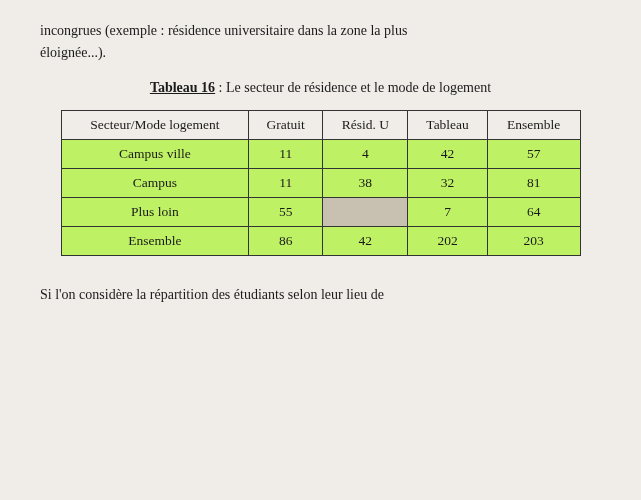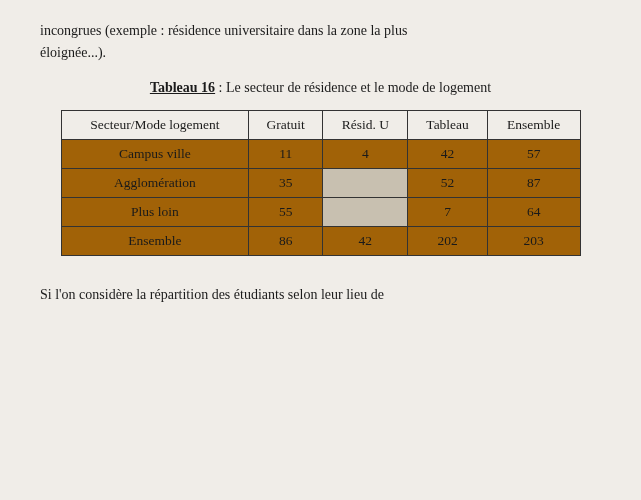--- a/index.html
+++ b/index.html
@@ -38,21 +38,21 @@
 
     .table-wrapper {
       display: flex;
       justify-content: center;
       margin-bottom: 24px;
     }
 
     table {
       border-collapse: collapse;
       width: 520px;
-      background-color: #a16207;
+      background-color: #bef264;
     }
 
     table, th, td {
       border: 1px solid #333;
     }
 
     th, td {
       padding: 6px 10px;
       text-align: center;
       font-size: 13.5px;
@@ -102,25 +102,25 @@
     </thead>
     <tbody id="table-body">
     <tr>
           <td>Campus ville</td>
           <td>11</td>
           <td>4</td>
           <td>42</td>
           <td>57</td>
         </tr>
         <tr>
-          <td>Agglomération</td>
-          <td>35</td>
-          <td class="shaded"></td>
-          <td>52</td>
-          <td>87</td>
+          <td>Campus</td>
+          <td>11</td>
+          <td>38</td>
+          <td>32</td>
+          <td>81</td>
         </tr>
         <tr>
           <td>Plus loin</td>
           <td>55</td>
           <td class="shaded"></td>
           <td>7</td>
           <td>64</td>
         </tr>
         <tr>
           <td>Ensemble</td>

